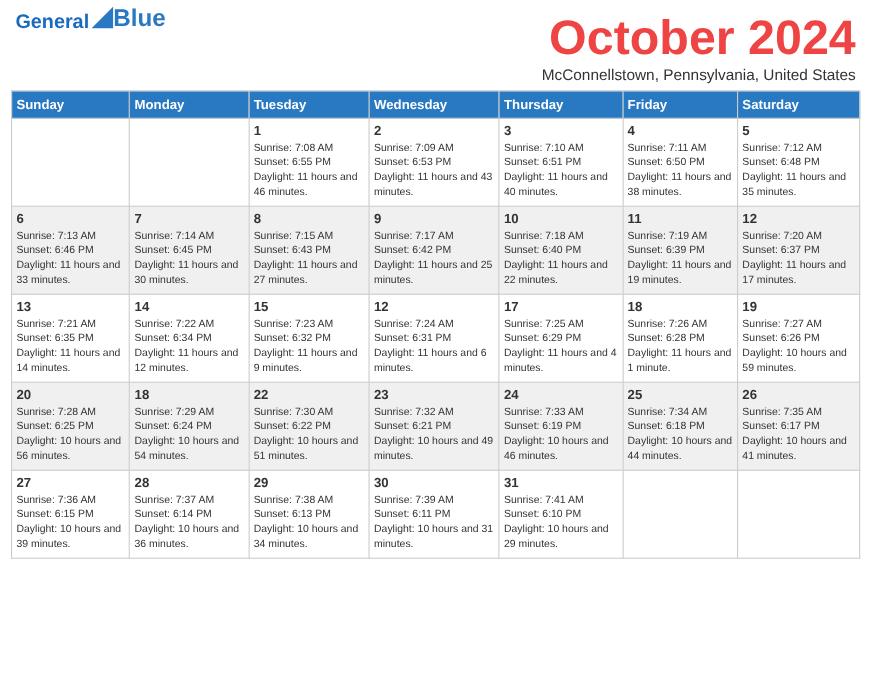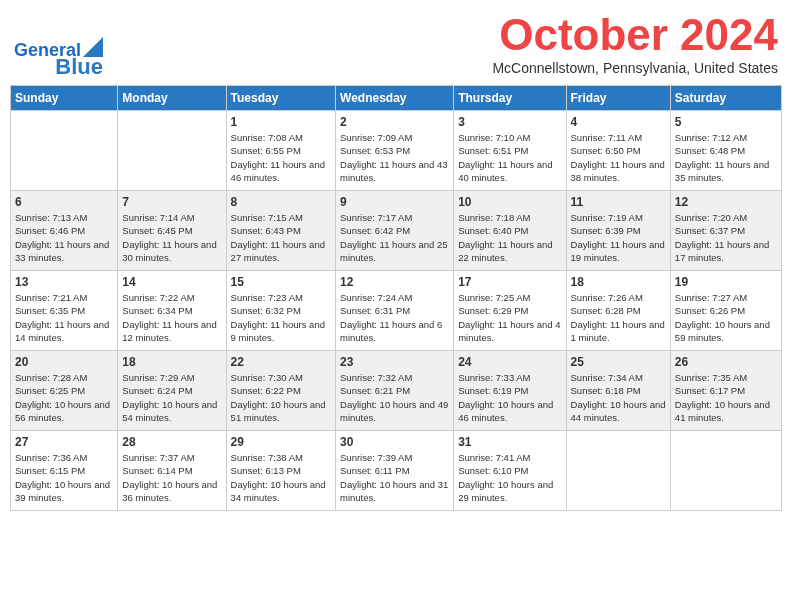--- a/index.html
+++ b/index.html
@@ -12,23 +12,22 @@
     }
     .header {
       display: flex;
       justify-content: space-between;
       align-items: flex-start;
       margin-bottom: 6px;
       padding: 0 4px;
     }
     .logo {
       display: flex;
-      flex-direction: column;
-      align-items: flex-end;
-      margin-top: 31px;
+      flex-direction: row;
+      align-items: center;
     }
     .logo-text {
       font-size: 18px;
       font-weight: bold;
       color: #333;
       line-height: 1.1;
     }
     .logo-text .blue { color: #1a6bbf; }
     .title-block {
       text-align: right;

